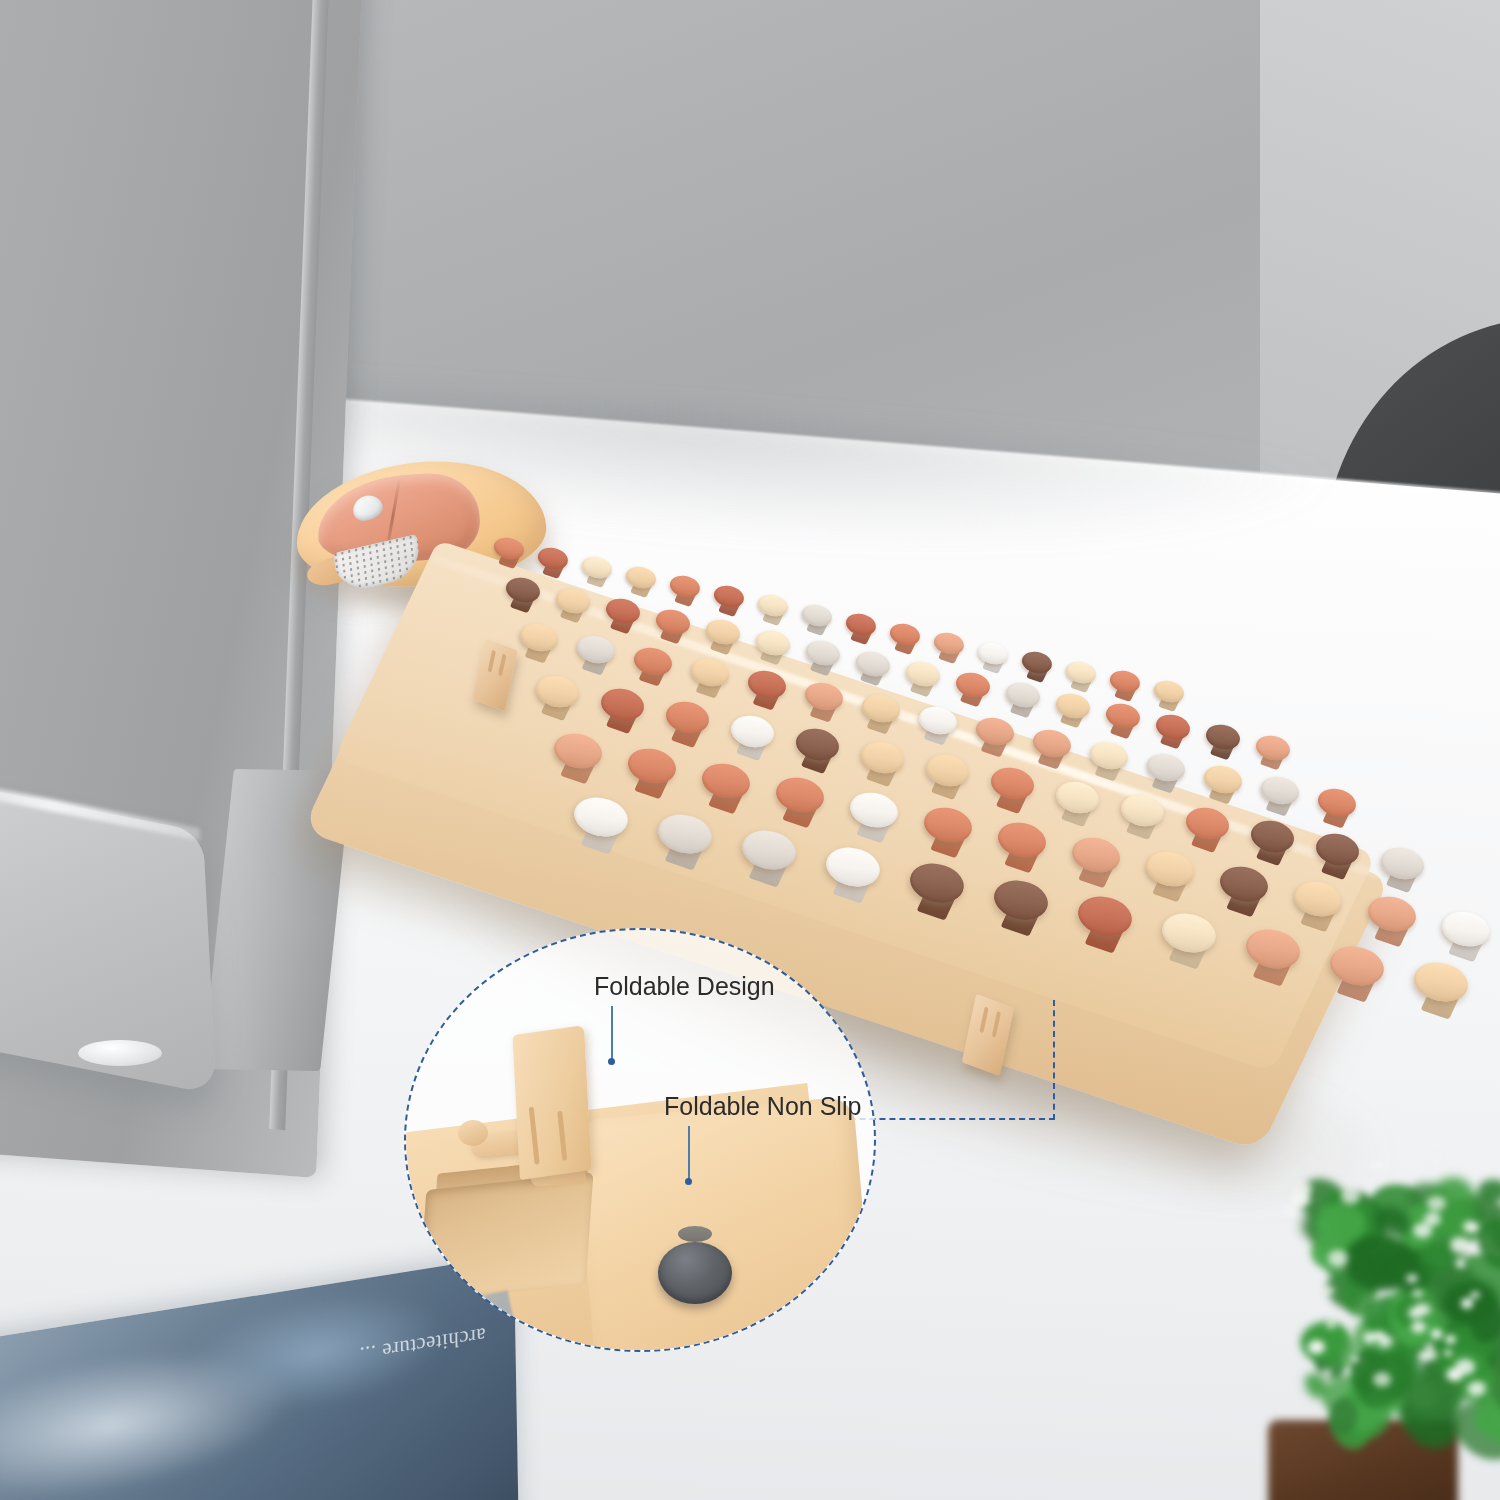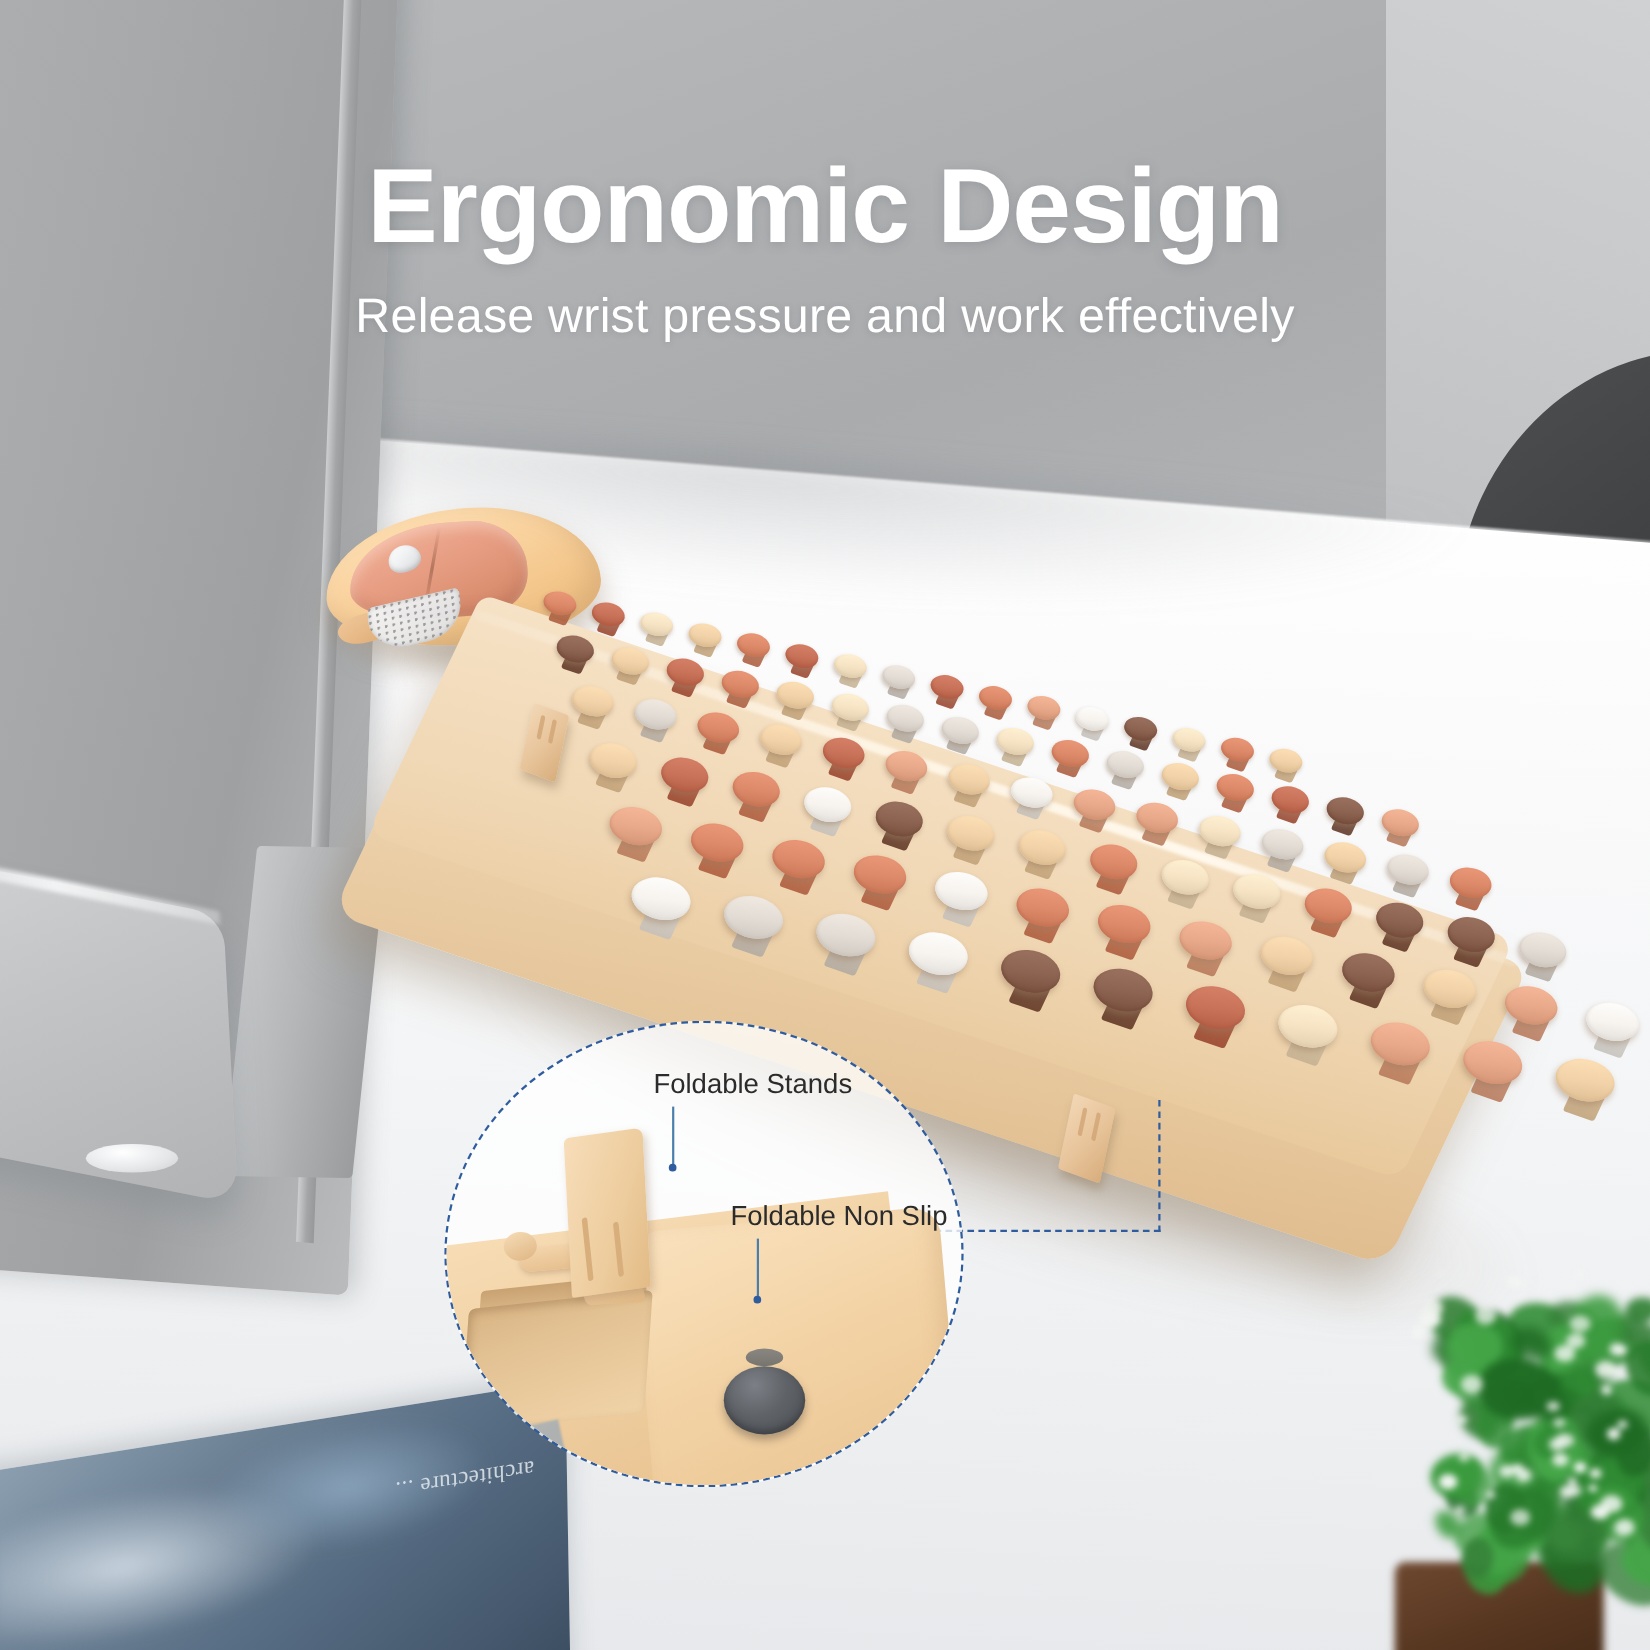--- a/index.html
+++ b/index.html
@@ -706,24 +706,22 @@
       <div class="co-stand-plate">
         <div class="co-stand-slot" style="left:14px;top:74px;height:58px;"></div>
         <div class="co-stand-slot" style="left:42px;top:82px;height:50px;"></div>
       </div>
       <div class="co-pad-notch"></div>
       <div class="co-pad"></div>
       <div class="co-mag-corner"></div>
     </div>
   </div>
 
-  <div class="co-label" style="left:594px;top:972px;">Foldable Stands</div>
+  <div class="co-label" style="left:594px;top:972px;">Foldable Design</div>
   <div class="leader" style="left:611px;top:1006px;width:2px;height:56px;"></div>
   <div class="leader-dot" style="left:608px;top:1058px;"></div>
 
   <div class="co-label" style="left:664px;top:1092px;">Foldable Non Slip</div>
   <div class="leader" style="left:688px;top:1126px;width:2px;height:56px;"></div>
   <div class="leader-dot" style="left:685px;top:1178px;"></div>
 
-  <div class="heading">Ergonomic Design</div>
-  <div class="subheading">Release wrist pressure and work effectively</div>
 
 </div>
 
 </body></html>

